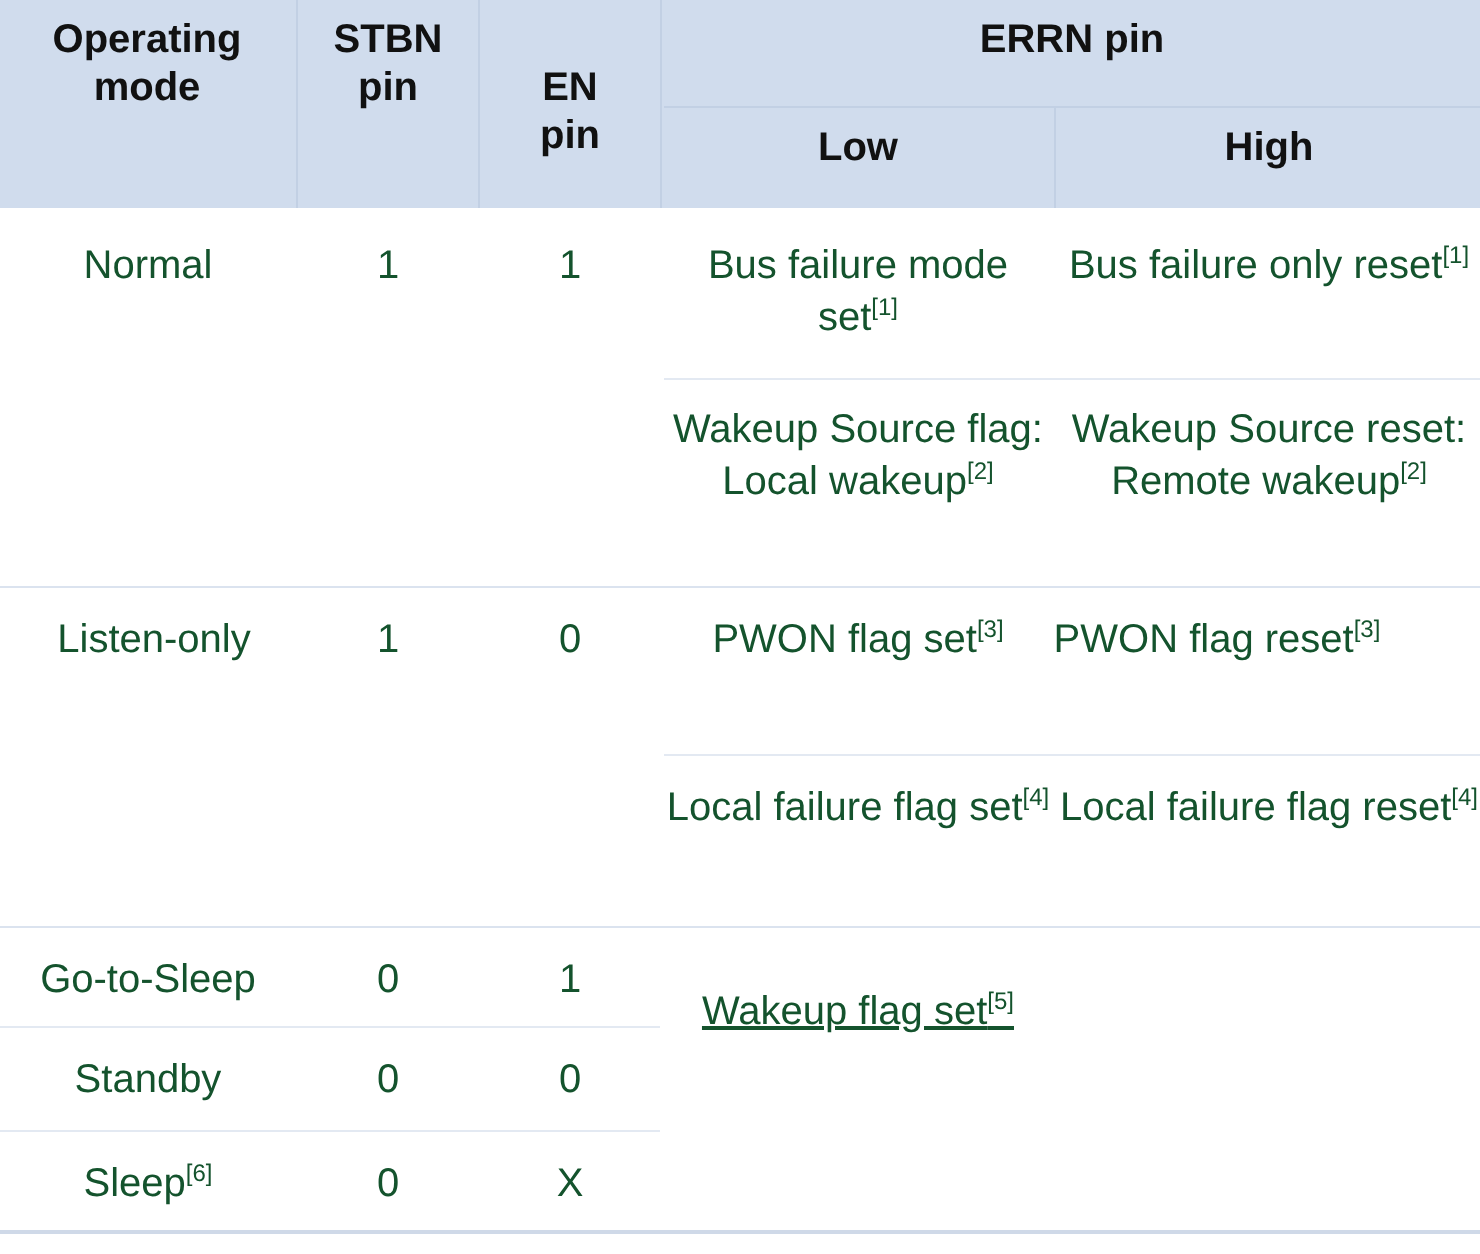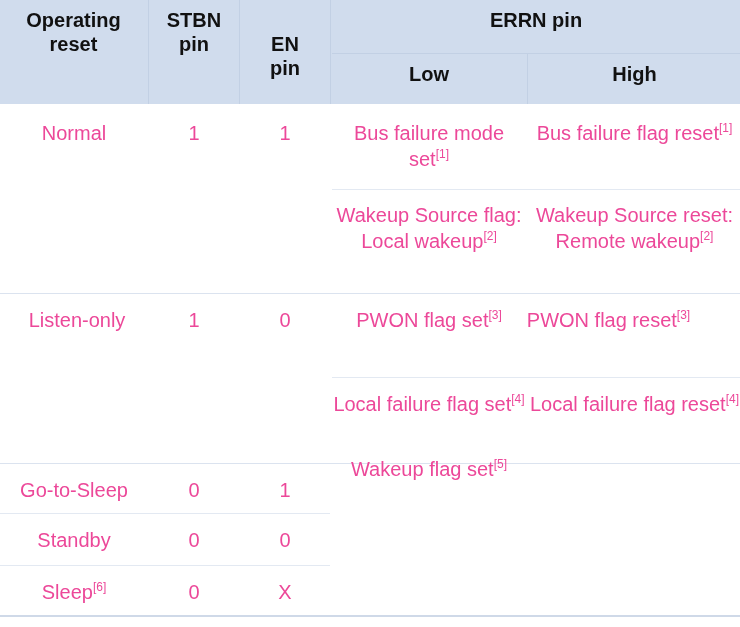--- a/index.html
+++ b/index.html
@@ -73,21 +73,21 @@
     height: 1px;
     background: #c2d0e4;
   }
 
   
   .cell {
     position: absolute;
     box-sizing: border-box;
     font-size: 20px;
     line-height: 1.32;
-    color: #ec4899;
+    color: #14532d;
     text-align: center;
   }
   .cell.left-col { text-align: center; }
 
   .sup {
     font-size: 12px;
     vertical-align: super;
     line-height: 0;
   }
 
@@ -114,21 +114,21 @@
 </head>
 <body>
 
 <div class="table-wrap">
 
   <div class="thead">
 
     <div class="th th-mode">
       <span class="th-inner">
         <span>Operating</span><br>
-        <span>reset</span>
+        <span>mode</span>
       </span>
     </div>
 
     <div class="th th-stbn">
       <span class="th-inner">
         <span>STBN</span><br>
         <span>pin</span>
       </span>
     </div>
 
@@ -152,21 +152,21 @@
 
   <div class="cell left-col" style="left:0px;  top:120px; width:148px;">
     <span>Normal</span>
   </div>
   <div class="cell" style="left:150px; top:120px; width:88px;">1</div>
   <div class="cell" style="left:241px; top:120px; width:88px;">1</div>
   <div class="cell" style="left:332px; top:120px; width:194px;">
     <span>Bus failure mode set</span><span class="sup">[1]</span>
   </div>
   <div class="cell" style="left:529px; top:120px; width:211px;">
-    <span>Bus failure flag reset</span><span class="sup">[1]</span>
+    <span>Bus failure only reset</span><span class="sup">[1]</span>
   </div>
 
   <div class="rule right" style="top:189px;"></div>
 
   <div class="cell" style="left:332px; top:202px; width:194px;">
     <span>Wakeup Source flag:  Local wakeup</span><span class="sup">[2]</span>
   </div>
   <div class="cell" style="left:529px; top:202px; width:211px;">
     <span>Wakeup Source reset: Remote wakeup</span><span class="sup">[2]</span>
   </div>
@@ -194,21 +194,21 @@
     <span>Local failure flag reset</span><span class="sup">[4]</span>
   </div>
 
   <div class="rule full strong" style="top:463px;"></div>
 
   <div class="cell left-col" style="left:0px;  top:477px; width:148px;">
     <span>Go-to-Sleep</span>
   </div>
   <div class="cell" style="left:150px; top:477px; width:88px;">0</div>
   <div class="cell" style="left:241px; top:477px; width:88px;">1</div>
-  <div class="cell" style="left:332px; top:456px; width:194px;">
+  <div class="cell" style="left:332px; top:493px; width:194px;text-decoration:underline;">
     <span>Wakeup flag set</span><span class="sup">[5]</span>
   </div>
 
   <div class="rule left" style="top:513px;"></div>
 
   <div class="cell left-col" style="left:0px;  top:527px; width:148px;">
     <span>Standby</span>
   </div>
   <div class="cell" style="left:150px; top:527px; width:88px;">0</div>
   <div class="cell" style="left:241px; top:527px; width:88px;">0</div>

